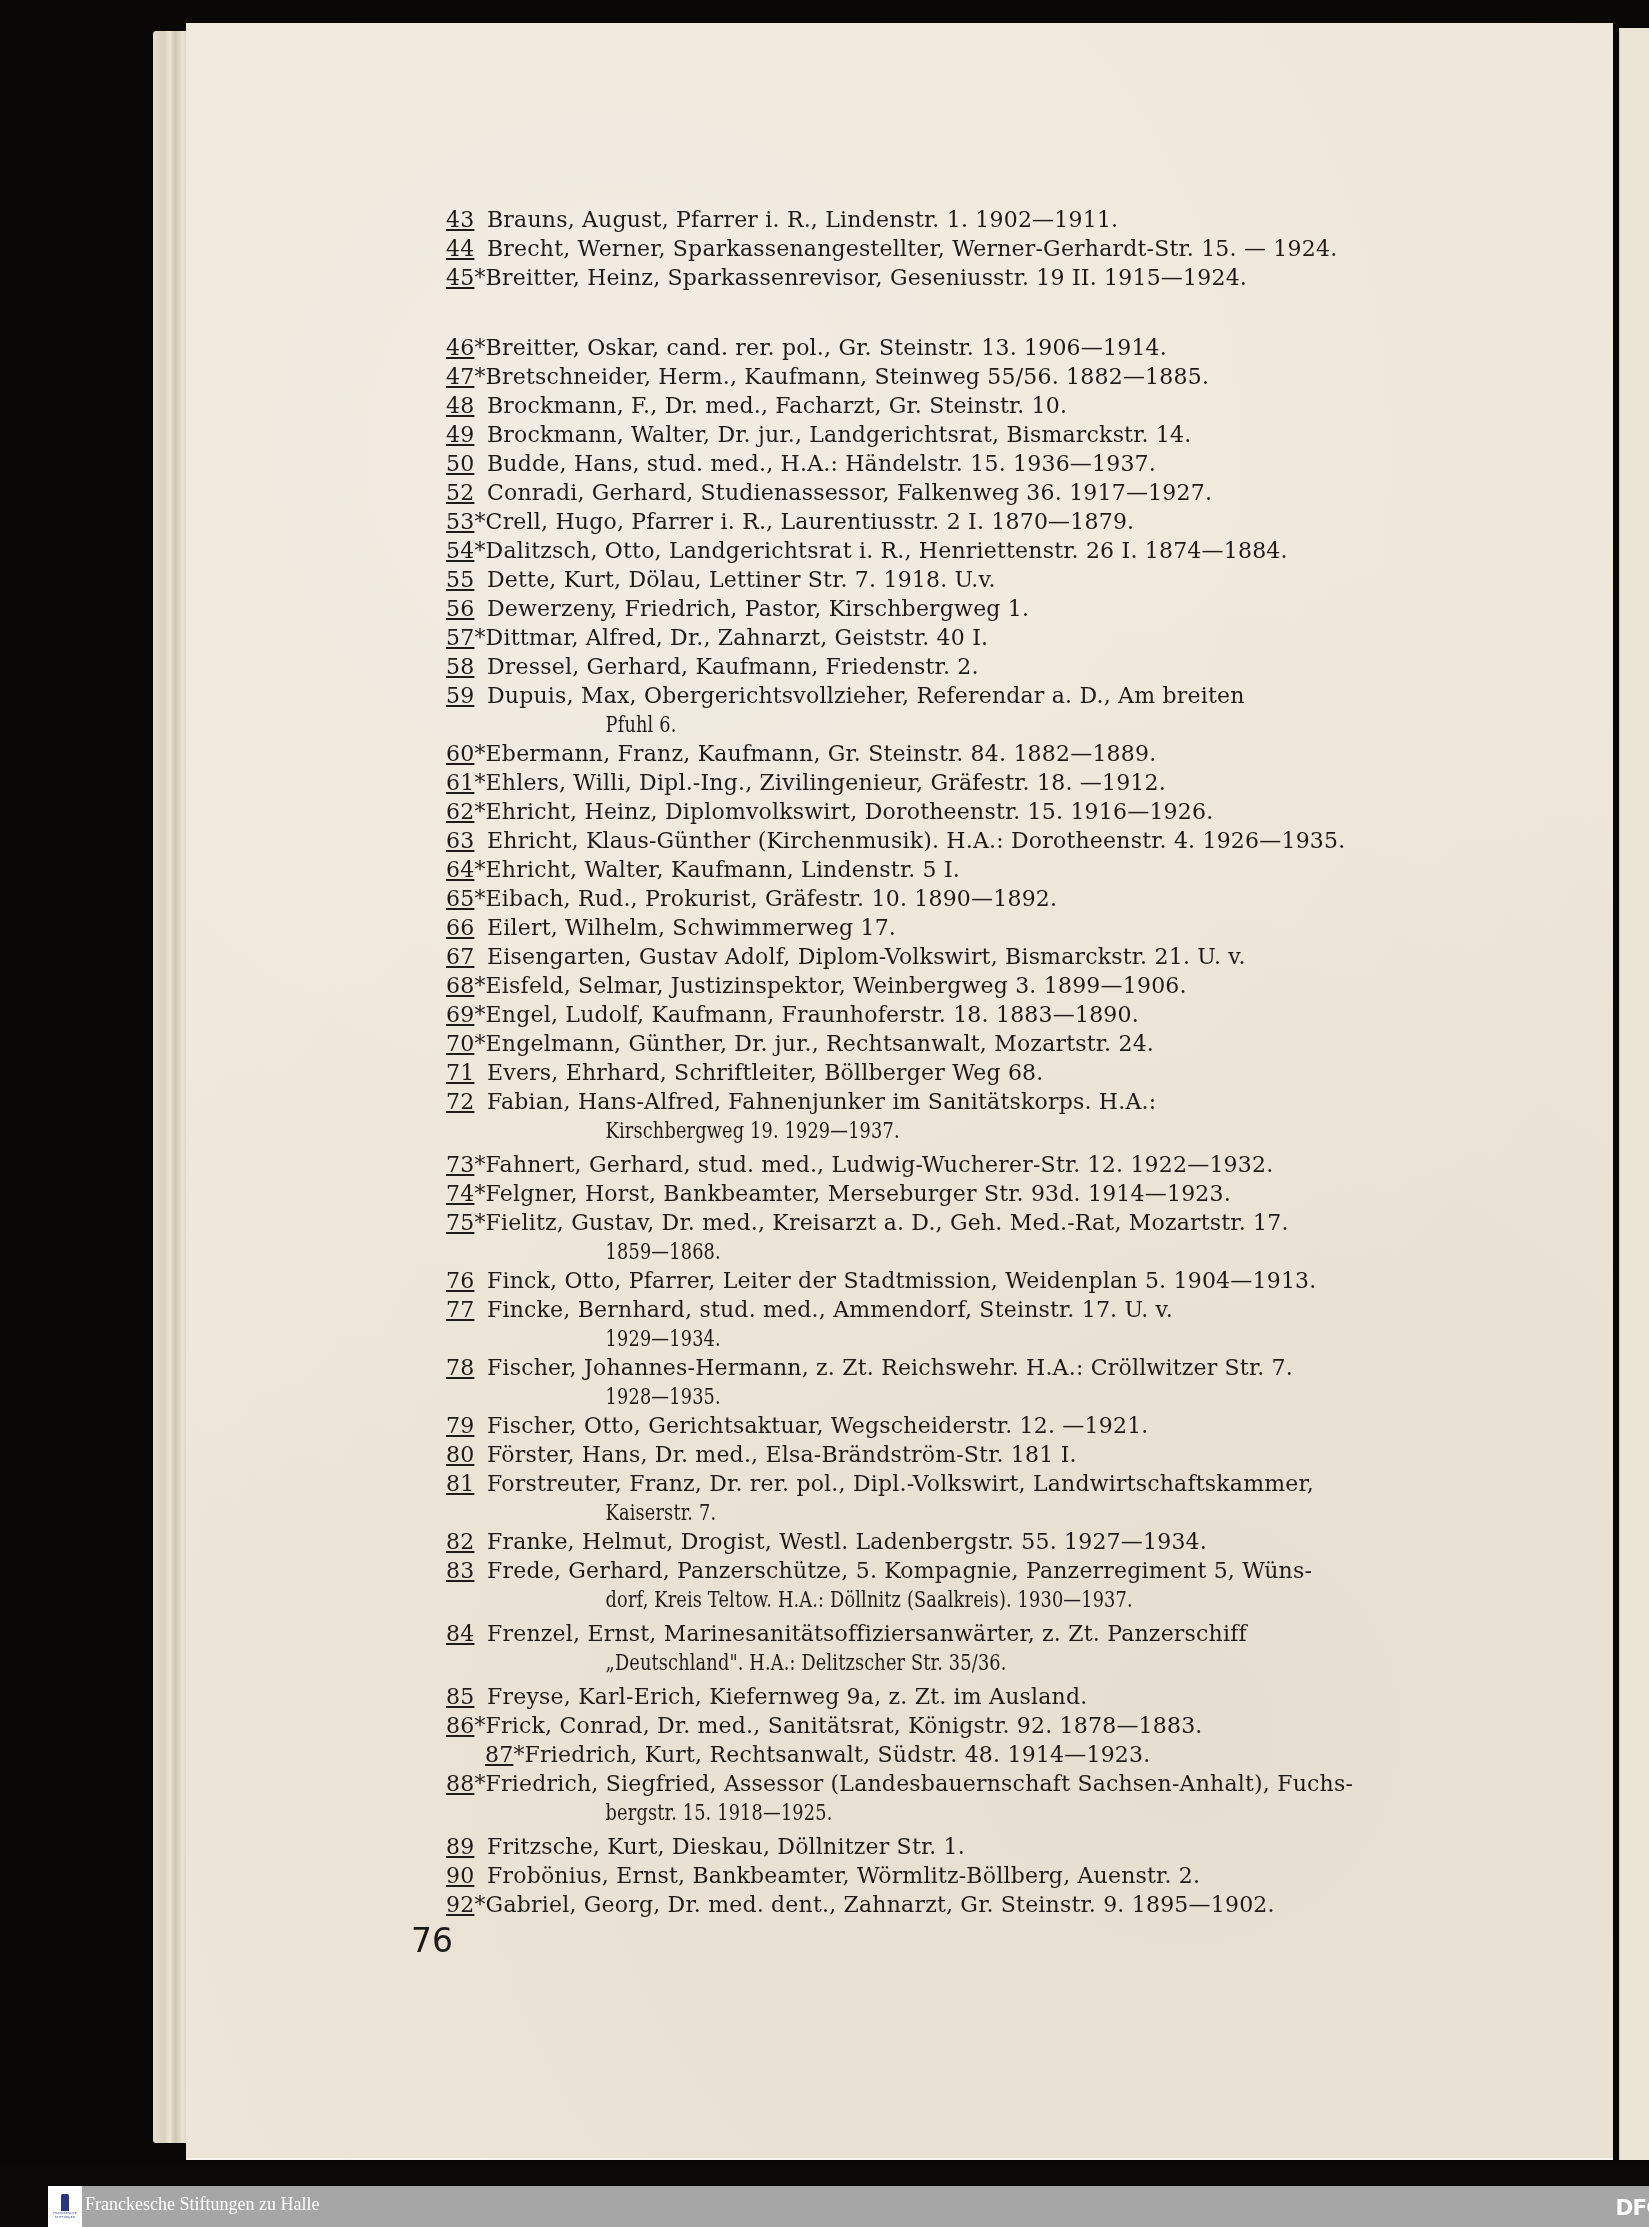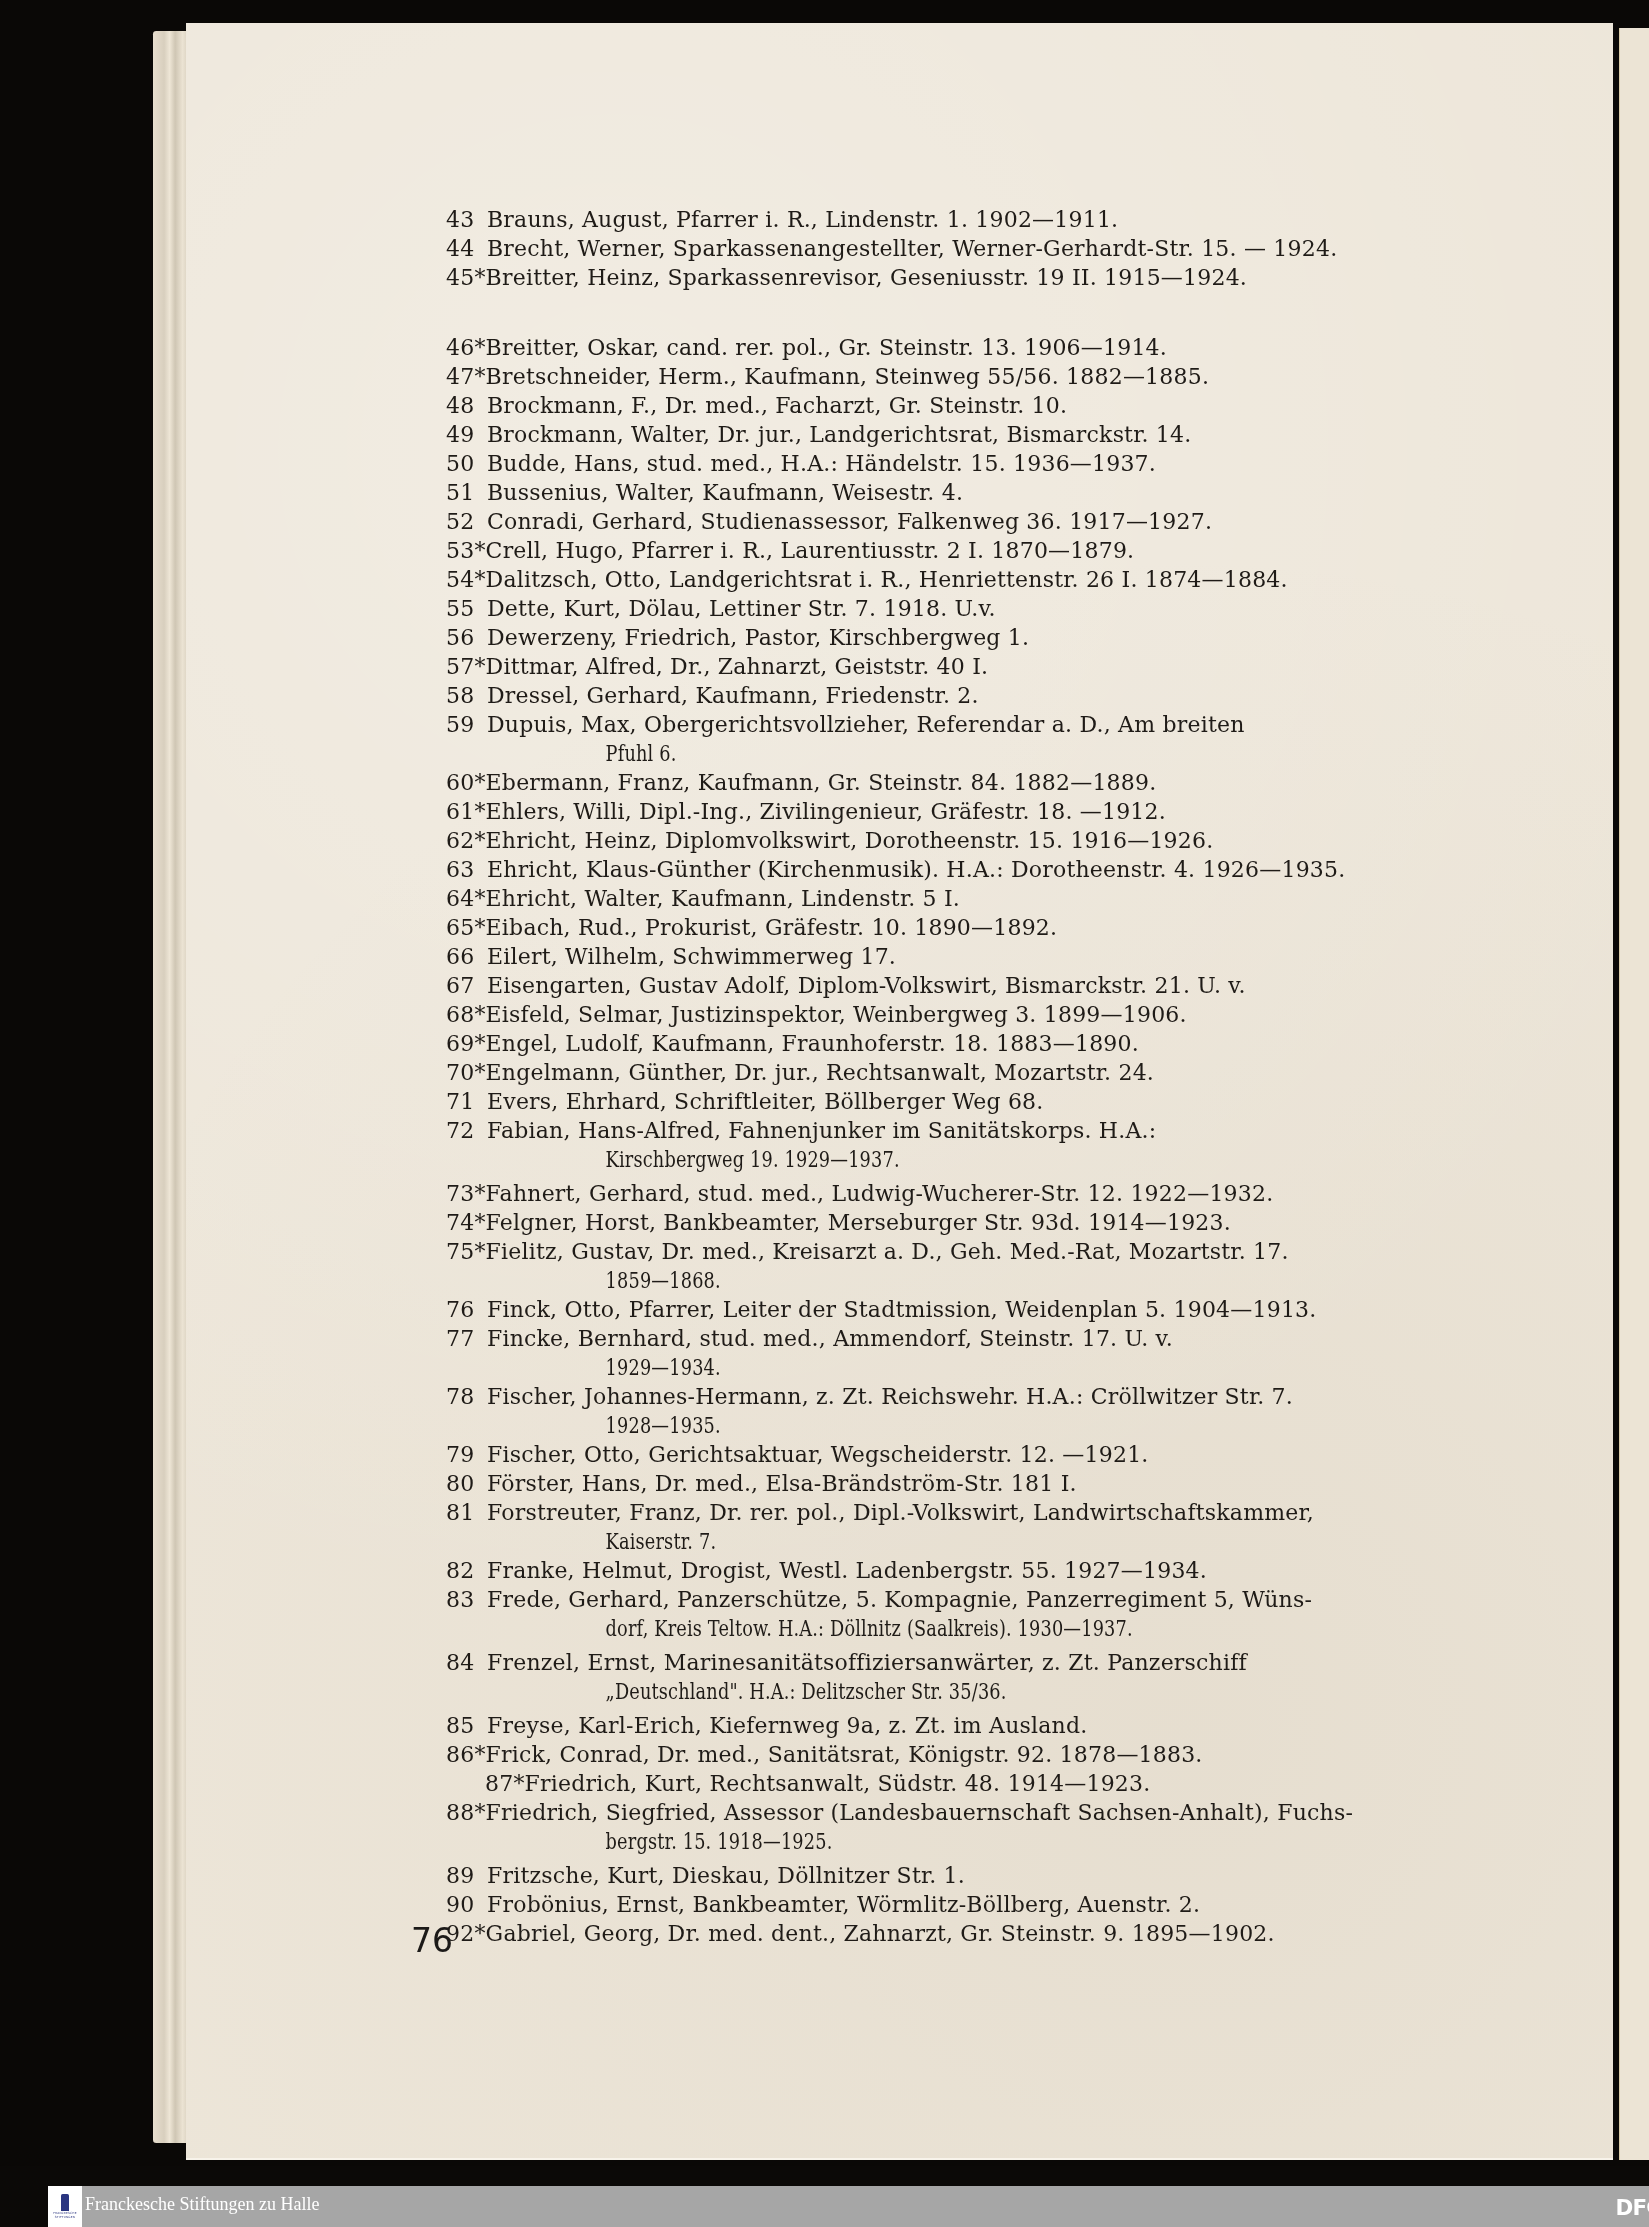--- a/index.html
+++ b/index.html
@@ -25,21 +25,21 @@
   .next-page-edge {
     position: absolute; left: 1619px; top: 28px; width: 31px; height: 2132px;
     background: #ece4d5; border-left: 1.6px solid #d9cba8;
   }
   .entries {
     position: absolute; left: 446px; top: 205px; width: 1023px;
     font-family: "DejaVu Serif", serif; font-size: 22px; color: #1f1b17;
     line-height: 29px; letter-spacing: 0.2px;
   }
   .entry { position: relative; padding-left: 0; }
-  .entry .num { display: inline-block; min-width: 41px; }
+  .entry .num { display: inline-block; min-width: 41px; text-decoration: underline; }
   .entry .star { display: inline; }
   .entry .line { display: block; white-space: nowrap; }
   .entry .cont { padding-left: 198px; }
   .entry.gap-after { margin-bottom: 5px; }
   .page-number {
     position: absolute; left: 411px; top: 1921px;
     font-family: "DejaVu Sans", sans-serif; font-size: 33px; color: #1c1a18;
   }
   .footer {
     position: absolute; left: 0; top: 2186px; width: 1650px; height: 41px;
@@ -87,23 +87,20 @@
       <span class="line first"><span class="num" style="min-width: 0px;">47</span><span class="star">*</span><span>Bretschneider, Herm., Kaufmann, Steinweg 55/56.   1882—1885.</span></span>
     </div>
     <div class="entry">
       <span class="line first"><span class="num">48</span><span>Brockmann, F., Dr. med., Facharzt, Gr. Steinstr. 10.</span></span>
     </div>
     <div class="entry">
       <span class="line first"><span class="num">49</span><span>Brockmann, Walter, Dr. jur., Landgerichtsrat, Bismarckstr. 14.</span></span>
     </div>
     <div class="entry">
       <span class="line first"><span class="num">50</span><span>Budde, Hans, stud. med., H.A.: Händelstr. 15.   1936—1937.</span></span>
-    </div>
-    <div class="entry">
-      <span class="line first"><span class="num">51</span><span>Bussenius, Walter, Kaufmann, Weisestr. 4.</span></span>
     </div>
     <div class="entry">
       <span class="line first"><span class="num">52</span><span>Conradi, Gerhard, Studienassessor, Falkenweg 36.   1917—1927.</span></span>
     </div>
     <div class="entry">
       <span class="line first"><span class="num" style="min-width: 0px;">53</span><span class="star">*</span><span>Crell, Hugo, Pfarrer i. R., Laurentiusstr. 2 I.   1870—1879.</span></span>
     </div>
     <div class="entry">
       <span class="line first"><span class="num" style="min-width: 0px;">54</span><span class="star">*</span><span>Dalitzsch, Otto, Landgerichtsrat i. R., Henriettenstr. 26 I.   1874—1884.</span></span>
     </div>

